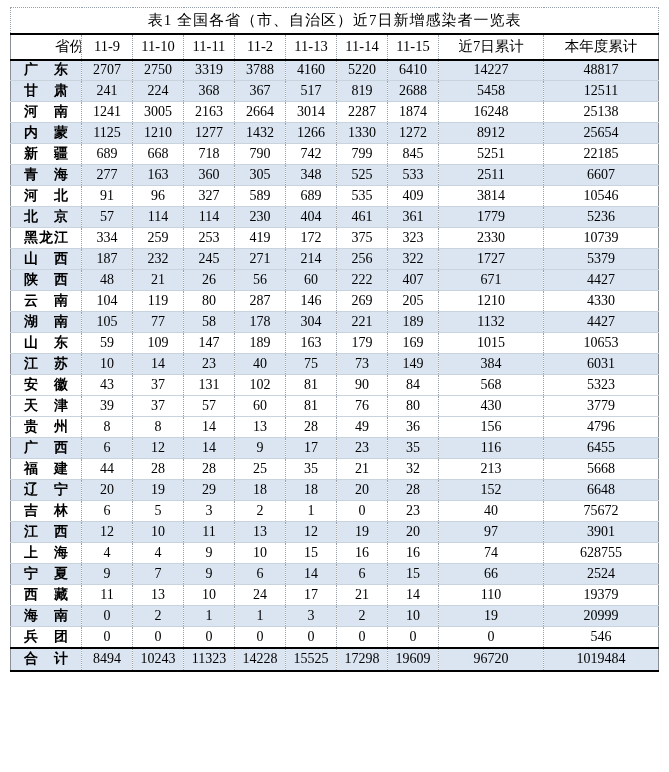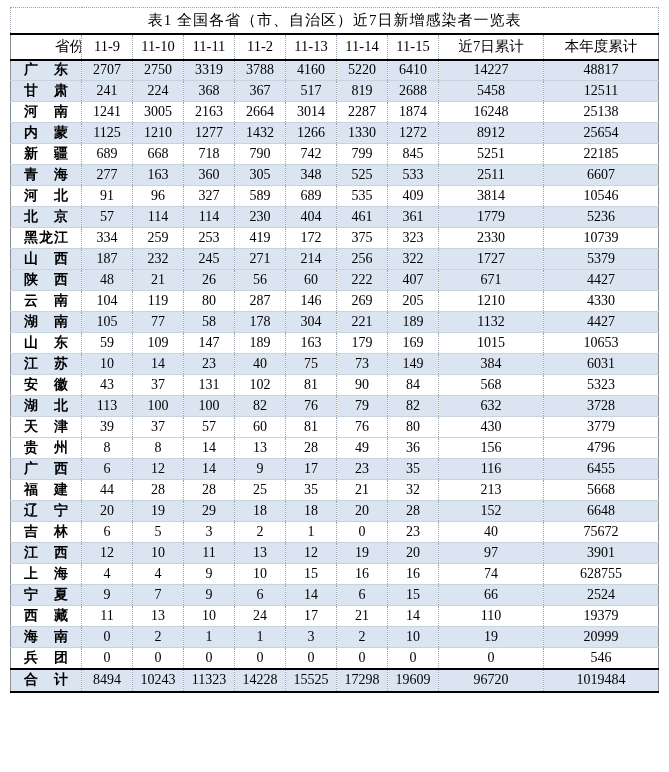--- a/index.html
+++ b/index.html
@@ -307,32 +307,20 @@
           <td>43</td>
           <td>37</td>
           <td>131</td>
           <td>102</td>
           <td>81</td>
           <td>90</td>
           <td>84</td>
           <td>568</td>
           <td>5323</td>
         </tr>
-        <tr class="stripe">
-          <td class="prov">湖北</td>
-          <td>113</td>
-          <td>100</td>
-          <td>100</td>
-          <td>82</td>
-          <td>76</td>
-          <td>79</td>
-          <td>82</td>
-          <td>632</td>
-          <td>3728</td>
-        </tr>
         <tr class="plain">
           <td class="prov">天津</td>
           <td>39</td>
           <td>37</td>
           <td>57</td>
           <td>60</td>
           <td>81</td>
           <td>76</td>
           <td>80</td>
           <td>430</td>

